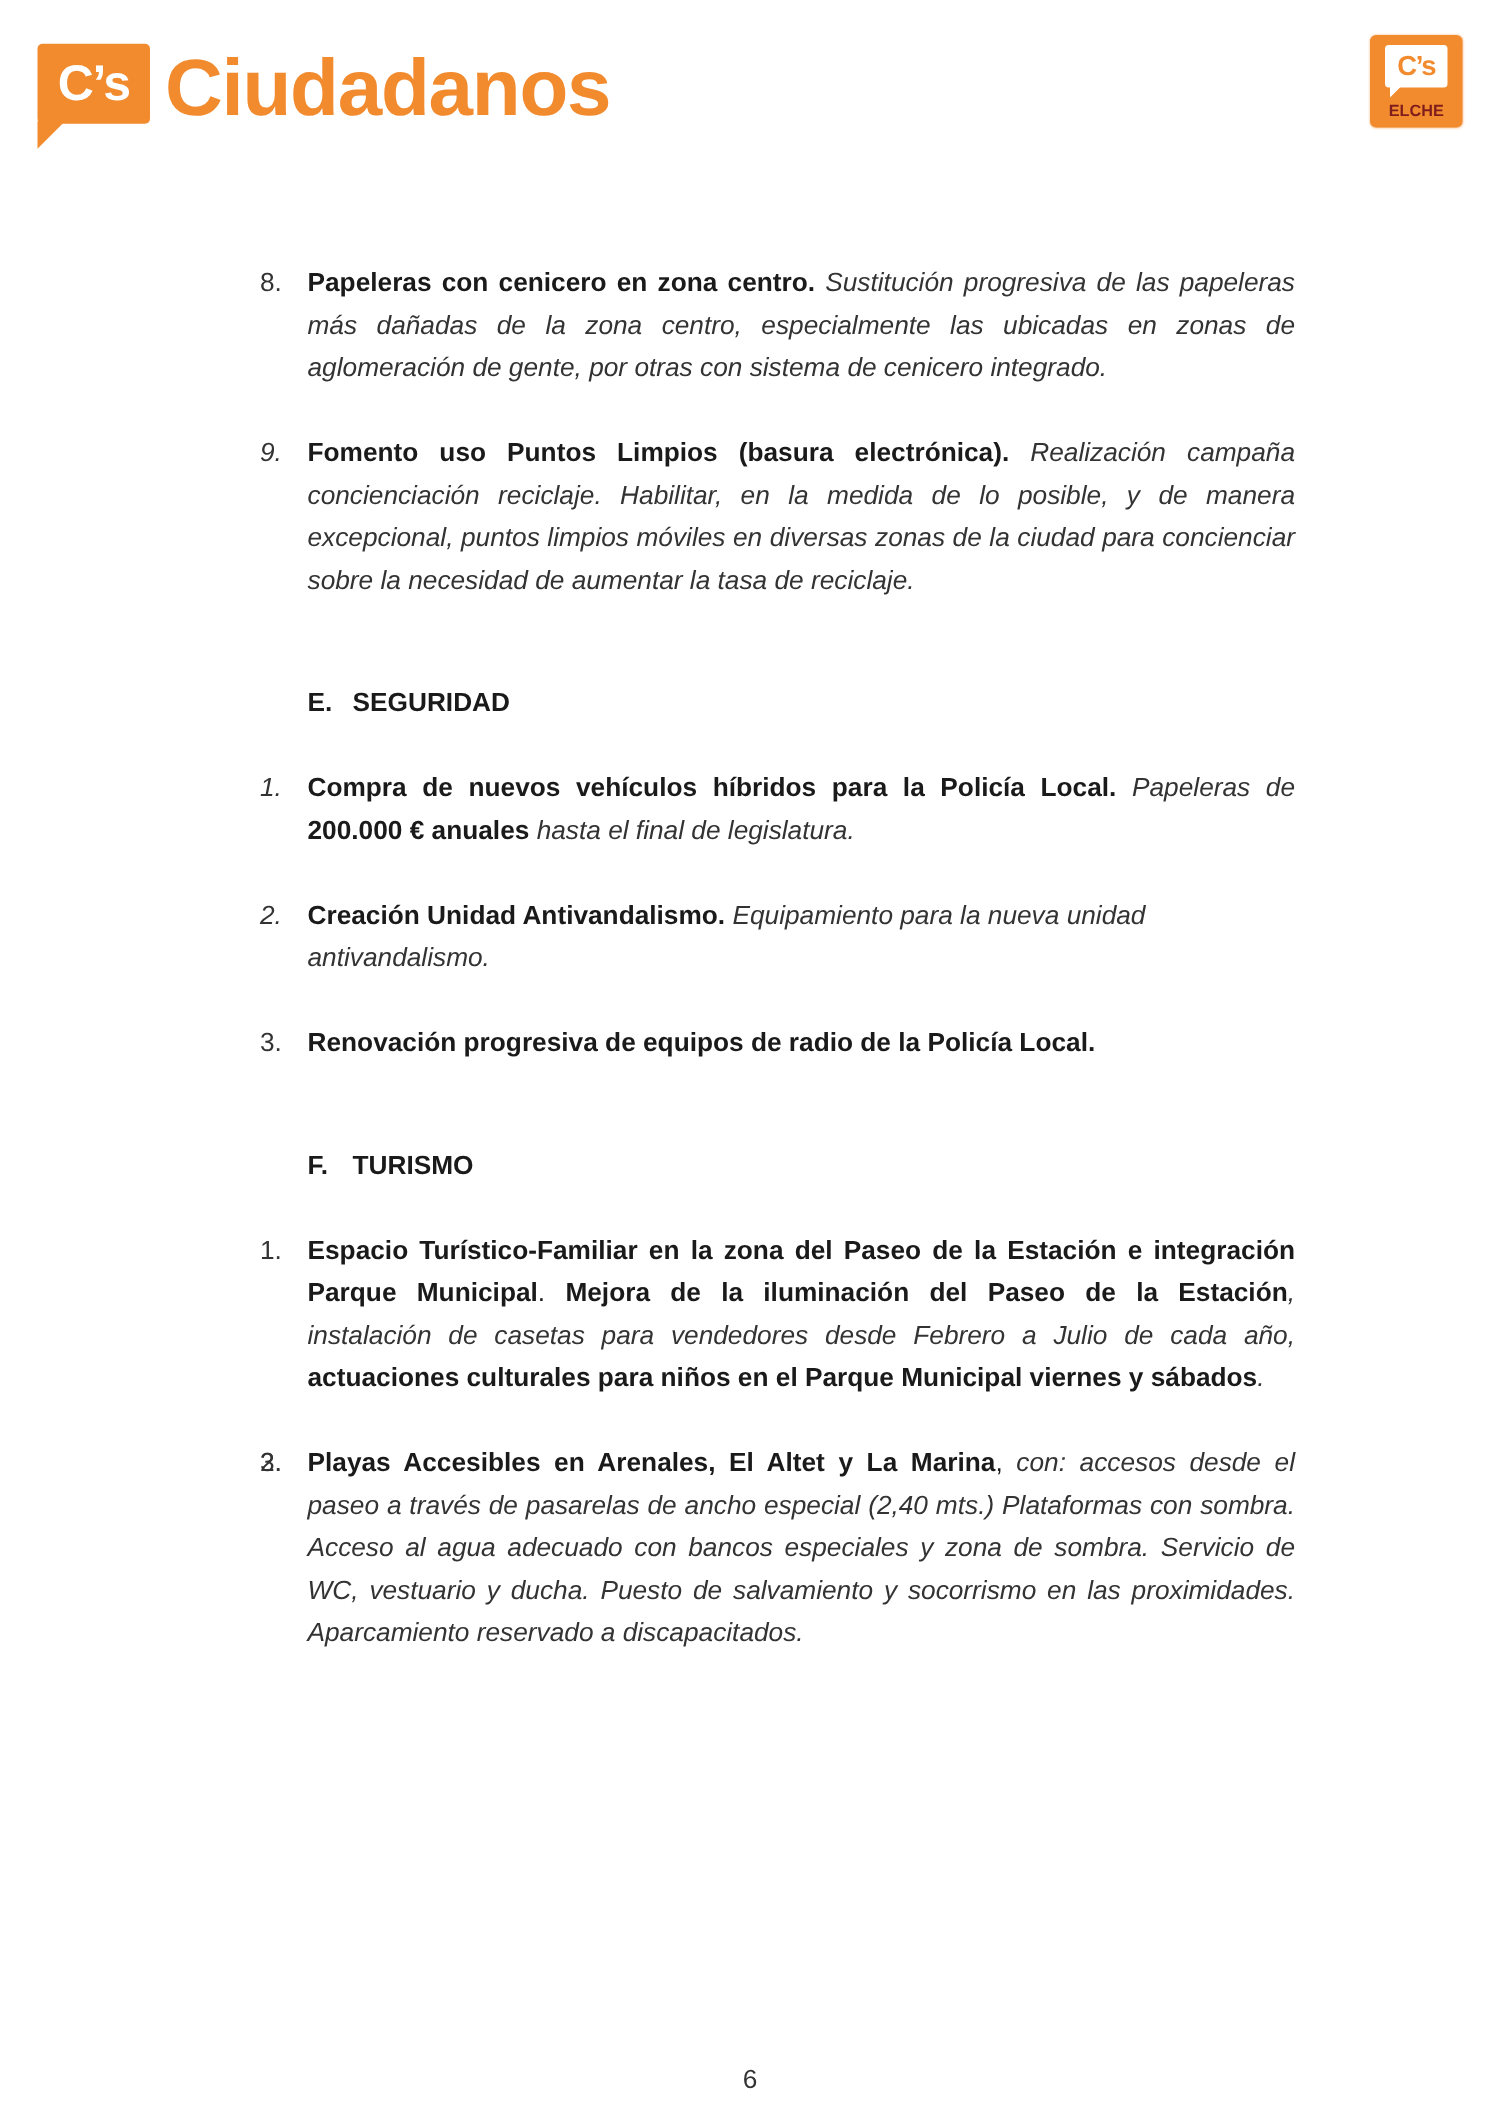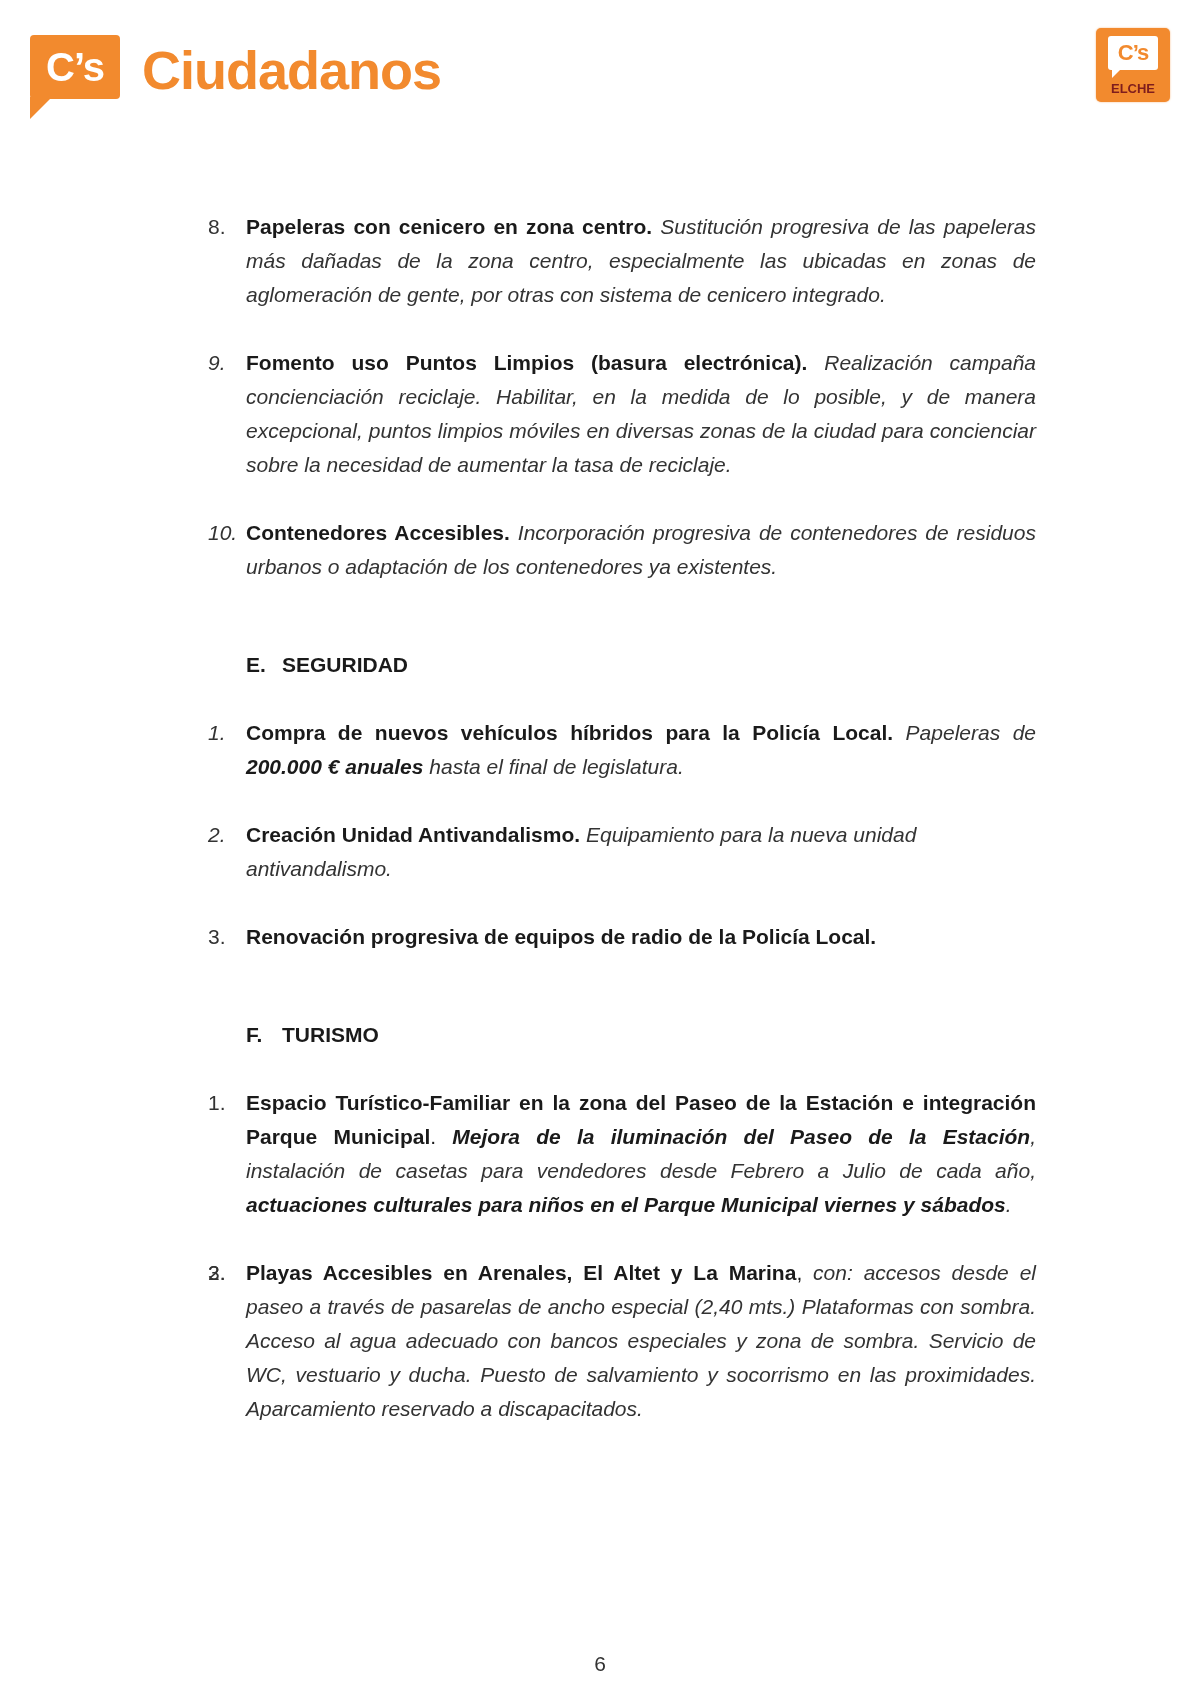--- a/index.html
+++ b/index.html
@@ -5,37 +5,37 @@
   html, body { margin: 0; padding: 0; background: #ffffff; }
   body { width: 1200px; height: 1697px; position: relative; overflow: hidden;
          font-family: "Liberation Sans", sans-serif; color: #1a1a1a; }
 
   .logo-main { position: absolute; left: 30px; top: 30px; height: 80px; display: flex; align-items: center; }
   .logo-bubble { position: relative; width: 90px; height: 64px; background: #f28a2e; border-radius: 4px;
                  display: flex; align-items: center; justify-content: center; margin-top: -6px; }
   .logo-bubble::after { content: ""; position: absolute; left: 0; bottom: -20px; width: 0; height: 0;
                  border-left: 0 solid transparent; border-right: 22px solid transparent; border-top: 22px solid #f28a2e; }
   .logo-bubble-text { color: #ffffff; font-weight: bold; font-size: 40px; letter-spacing: -1px; line-height: 1; }
-  .logo-wordmark { color: #f28a2e; font-weight: bold; font-size: 54px; margin-left: 22px; line-height: 1; letter-spacing: -1px; }
+  .logo-wordmark { color: #f28a2e; font-weight: bold; font-size: 64px; margin-left: 12px; line-height: 1; letter-spacing: -1px; }
 
   .logo-elche { position: absolute; left: 1096px; top: 28px; width: 74px; height: 74px; background: #f28a2e;
                 border-radius: 5px; box-shadow: 0 0 2px #f7b47a; }
   .elche-bubble { position: absolute; left: 12px; top: 8px; width: 50px; height: 34px; background: #ffffff; border-radius: 3px;
                   display: flex; align-items: center; justify-content: center; }
   .elche-bubble::after { content: ""; position: absolute; left: 4px; bottom: -8px; border-right: 9px solid transparent; border-top: 9px solid #ffffff; }
   .elche-bubble-text { color: #f28a2e; font-weight: bold; font-size: 22px; line-height: 1; letter-spacing: -1px; }
   .elche-label { position: absolute; left: 0; right: 0; bottom: 6px; text-align: center; color: #7f1d1d; font-weight: bold; font-size: 13px; }
 
   .content { position: absolute; left: 208px; top: 210px; width: 828px; font-size: 21px; line-height: 34px; }
   .item { position: relative; padding-left: 38px; text-align: justify; margin-bottom: 34px; }
   .num { position: absolute; left: 0; top: 0; color: #333; }
   .num.it { font-style: italic; }
   .b { font-weight: bold; text-align: right; }
   .i { font-style: italic; color: #333; }
-  .bi { font-weight: bold; font-style: italic; }
+  .bi { font-weight: bold; }
   .section { padding-left: 38px; font-weight: bold; margin-top: 64px; margin-bottom: 34px; }
   .section .letter { display: inline-block; width: 36px; }
 
   .page-number { position: absolute; left: 0; right: 0; top: 1652px; text-align: center; font-size: 21px; color: #333; }
 </style>
 </head>
 <body>
 
 <div class="logo-main">
   <div class="logo-bubble">
@@ -56,24 +56,20 @@
   <div class="item">
     <span class="num">8.</span>
     <span class="b">Papeleras con cenicero en zona centro.</span><span class="i"> Sustitución progresiva de las papeleras más dañadas de la zona centro, especialmente las ubicadas en zonas de aglomeración de gente, por otras con sistema de cenicero integrado.</span>
   </div>
 
   <div class="item">
     <span class="num it">9.</span>
     <span class="b">Fomento uso Puntos Limpios (basura electrónica).</span><span class="i"> Realización campaña concienciación reciclaje.  Habilitar, en la medida de lo posible, y de manera excepcional, puntos limpios móviles en diversas zonas de la ciudad para concienciar sobre la necesidad de aumentar la tasa de reciclaje.</span>
   </div>
 
-  <div class="item">
-    <span class="num it">10.</span>
-    <span class="b">Contenedores Accesibles.</span><span class="i"> Incorporación progresiva de contenedores de residuos urbanos o adaptación de los contenedores ya existentes.</span>
-  </div>
 
   <div class="section">
     <span class="letter">E.</span><span>SEGURIDAD</span>
   </div>
 
   <div class="item">
     <span class="num it">1.</span>
     <span class="b">Compra de nuevos vehículos híbridos para la Policía Local.</span><span class="i"> Papeleras de </span><span class="bi">200.000 € anuales</span><span class="i"> hasta el final de legislatura.</span>
   </div>
 

